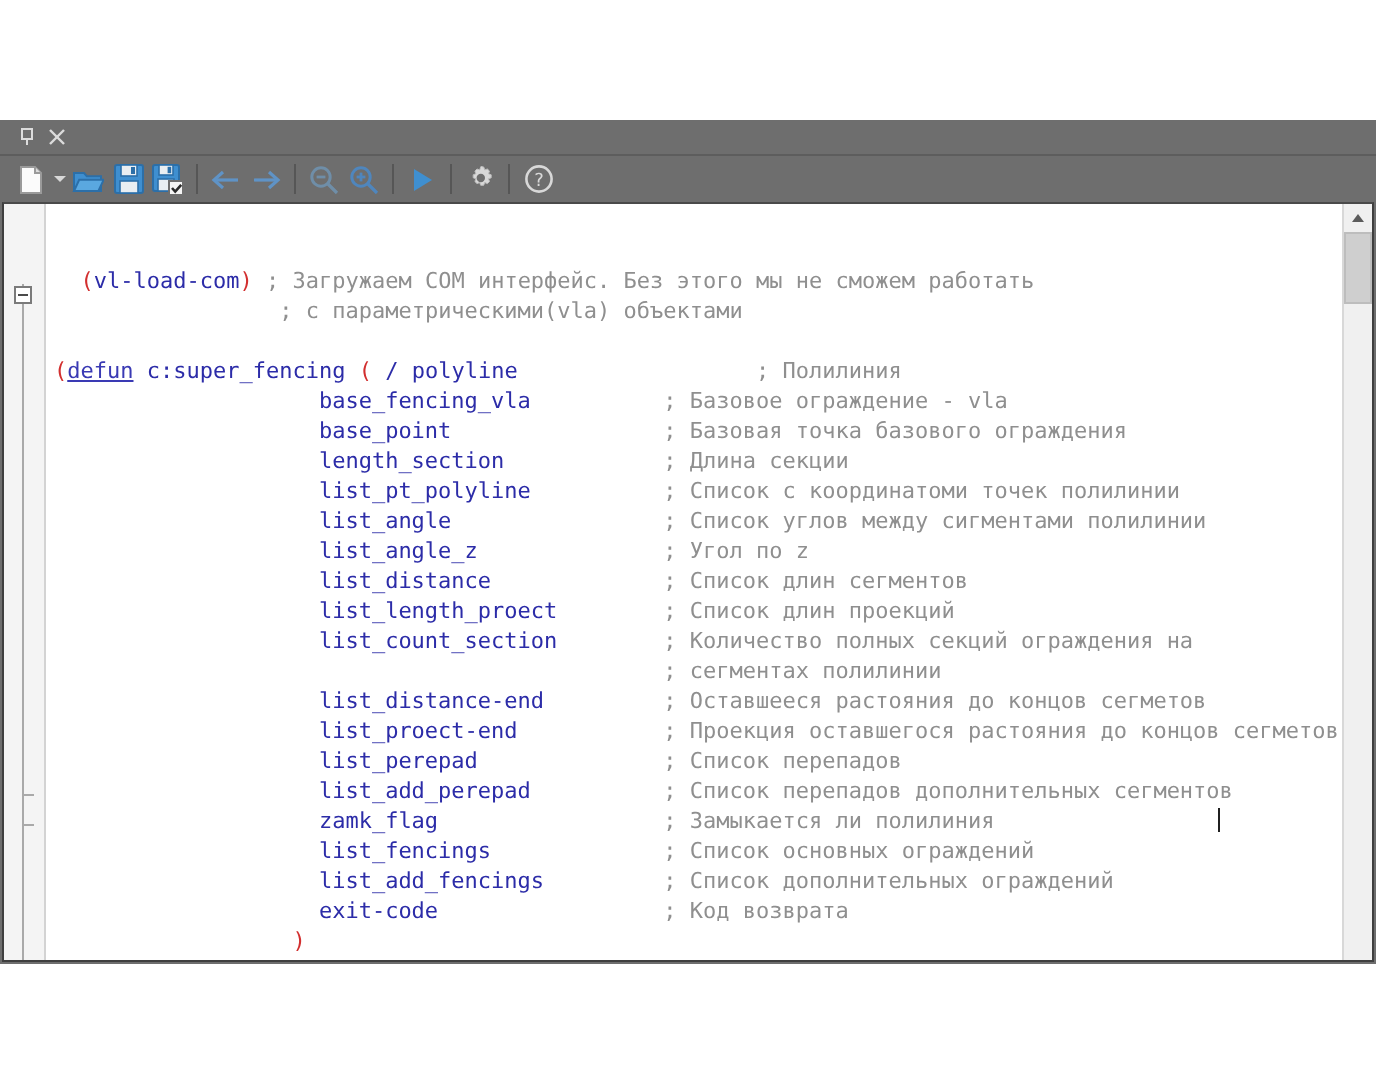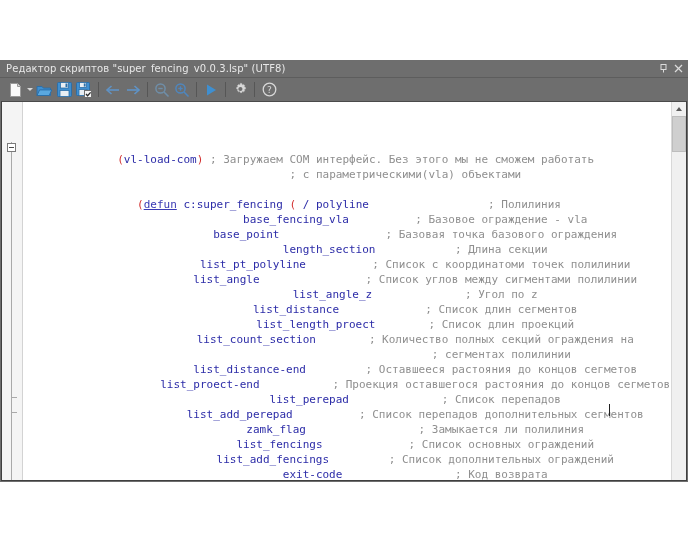--- a/index.html
+++ b/index.html
@@ -167,23 +167,22 @@
   
   #code-surface {
     flex: 1 1 auto;
     position: relative;
     background: #ffffff;
     overflow: hidden;
     font-family: "DejaVu Sans Mono", monospace;
     font-size: 11px;
     line-height: 15px;
     white-space: pre;
-    padding-top: 20px;
-    box-sizing: border-box;
-    text-align: center;
+    padding-top: 1px;
+    box-sizing: border-box;
   }
   .cl {
     height: 15px;
     white-space: pre;
     padding-left: 4px;
   }
   .paren   { color: #d22f2f; }
   .sym     { color: #2c2ca8; }
   .kw      { color: #3a3ab4; text-decoration: underline; }
   .cmt     { color: #8f8f8f; }
@@ -243,21 +242,20 @@
   }
 </style>
 </head>
 <body>
 
 <div id="top-blank"></div>
 
 <div id="editor-window">
 
   <div id="title-bar">
-    <div id="title-text">Редактор скриптов "super_fencing_v0.0.3.lsp" (UTF8)</div>
     <div class="titlebtn">
       <svg width="9" height="9" viewBox="0 0 9 9">
         <rect x="2" y="0.5" width="5" height="5" fill="none" stroke="#dcdcdc" stroke-width="1"></rect>
         <line x1="4.5" y1="5.5" x2="4.5" y2="8.5" stroke="#dcdcdc" stroke-width="1"></line>
       </svg>
     </div>
     <div class="titlebtn">
       <svg width="9" height="9" viewBox="0 0 9 9">
         <line x1="1" y1="1" x2="8" y2="8" stroke="#dcdcdc" stroke-width="1.2"></line>
         <line x1="8" y1="1" x2="1" y2="8" stroke="#dcdcdc" stroke-width="1.2"></line>

